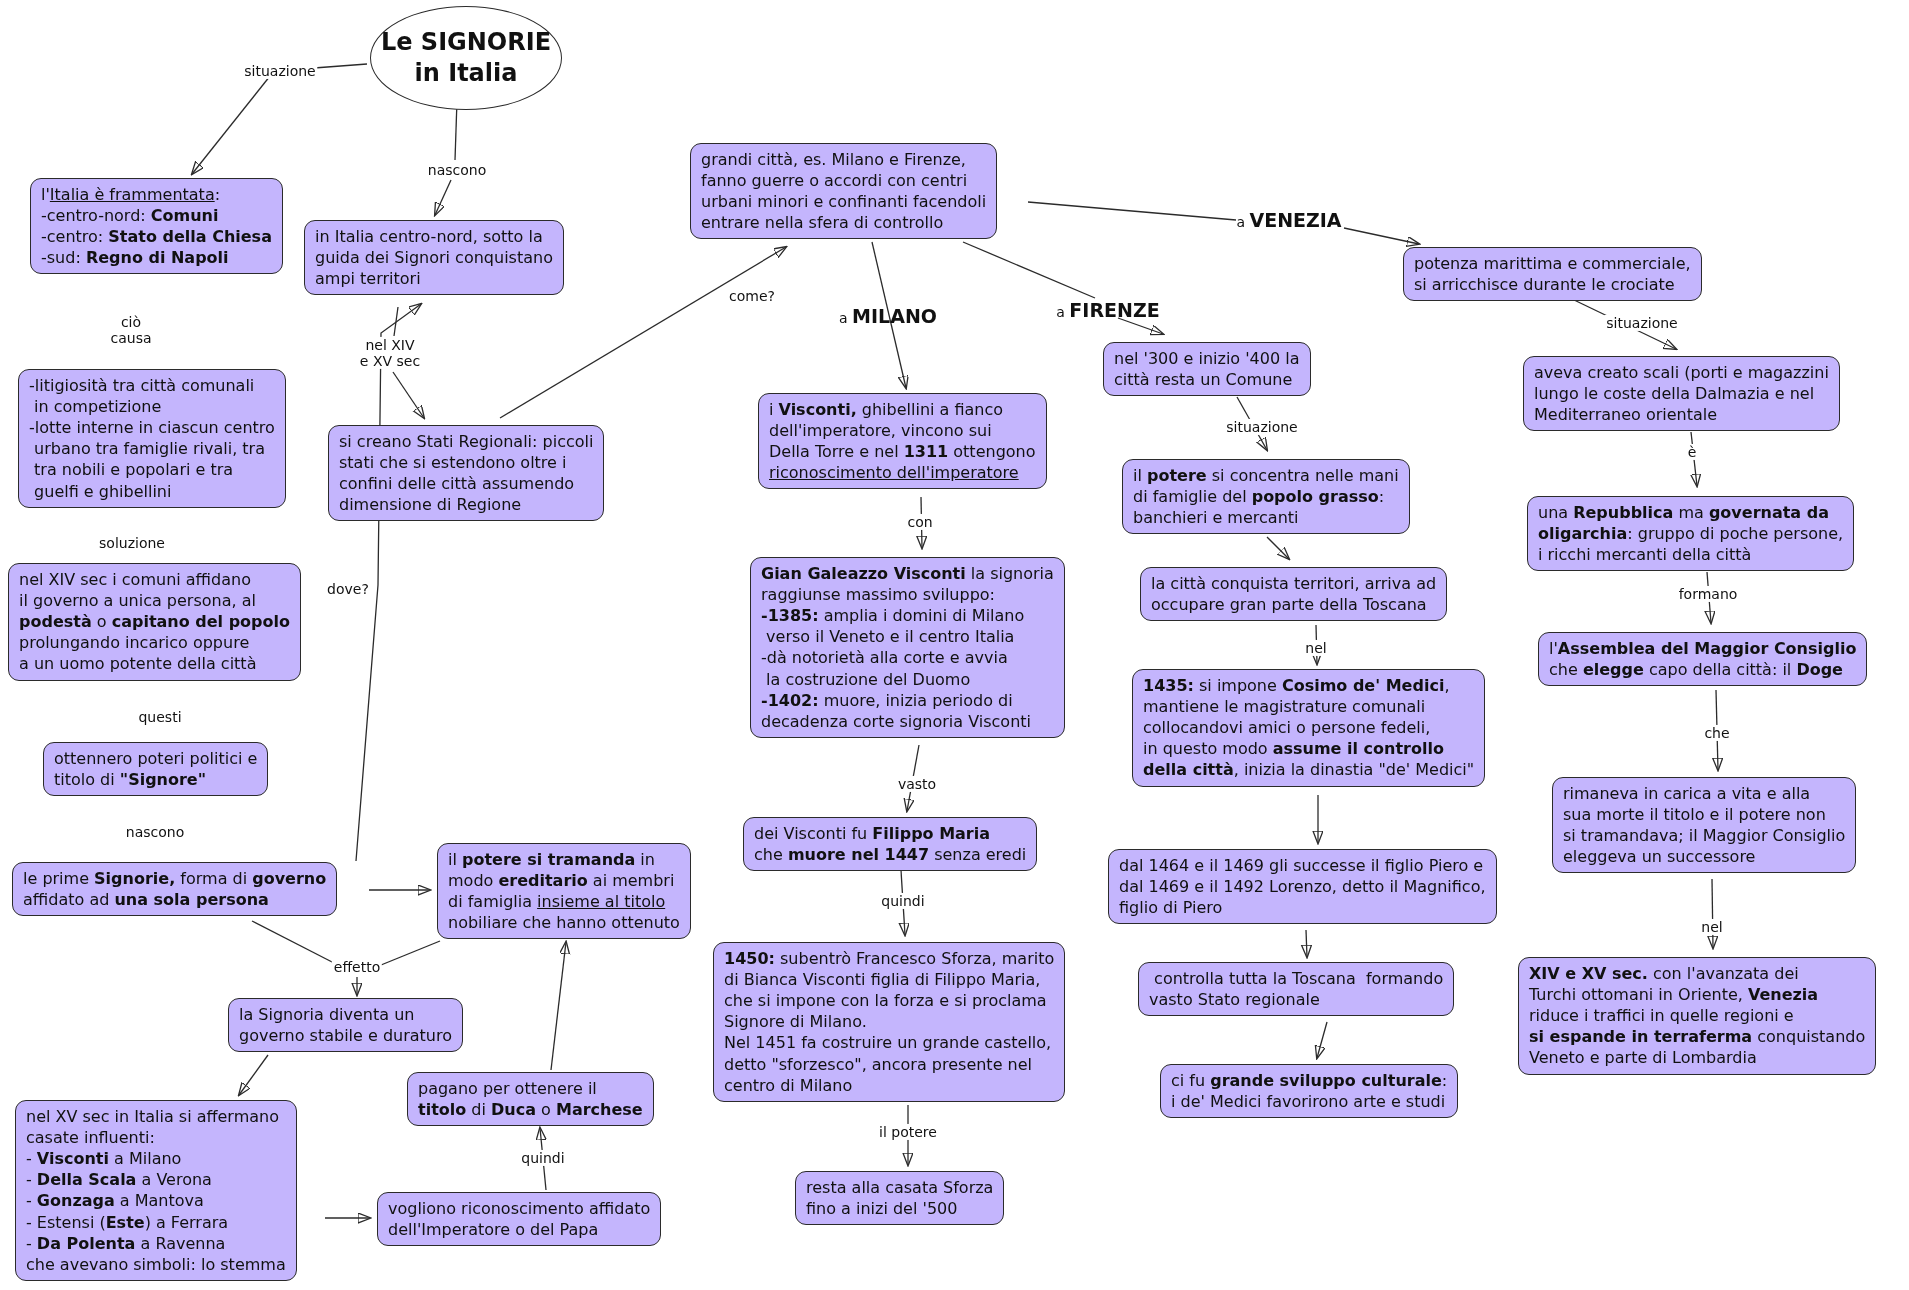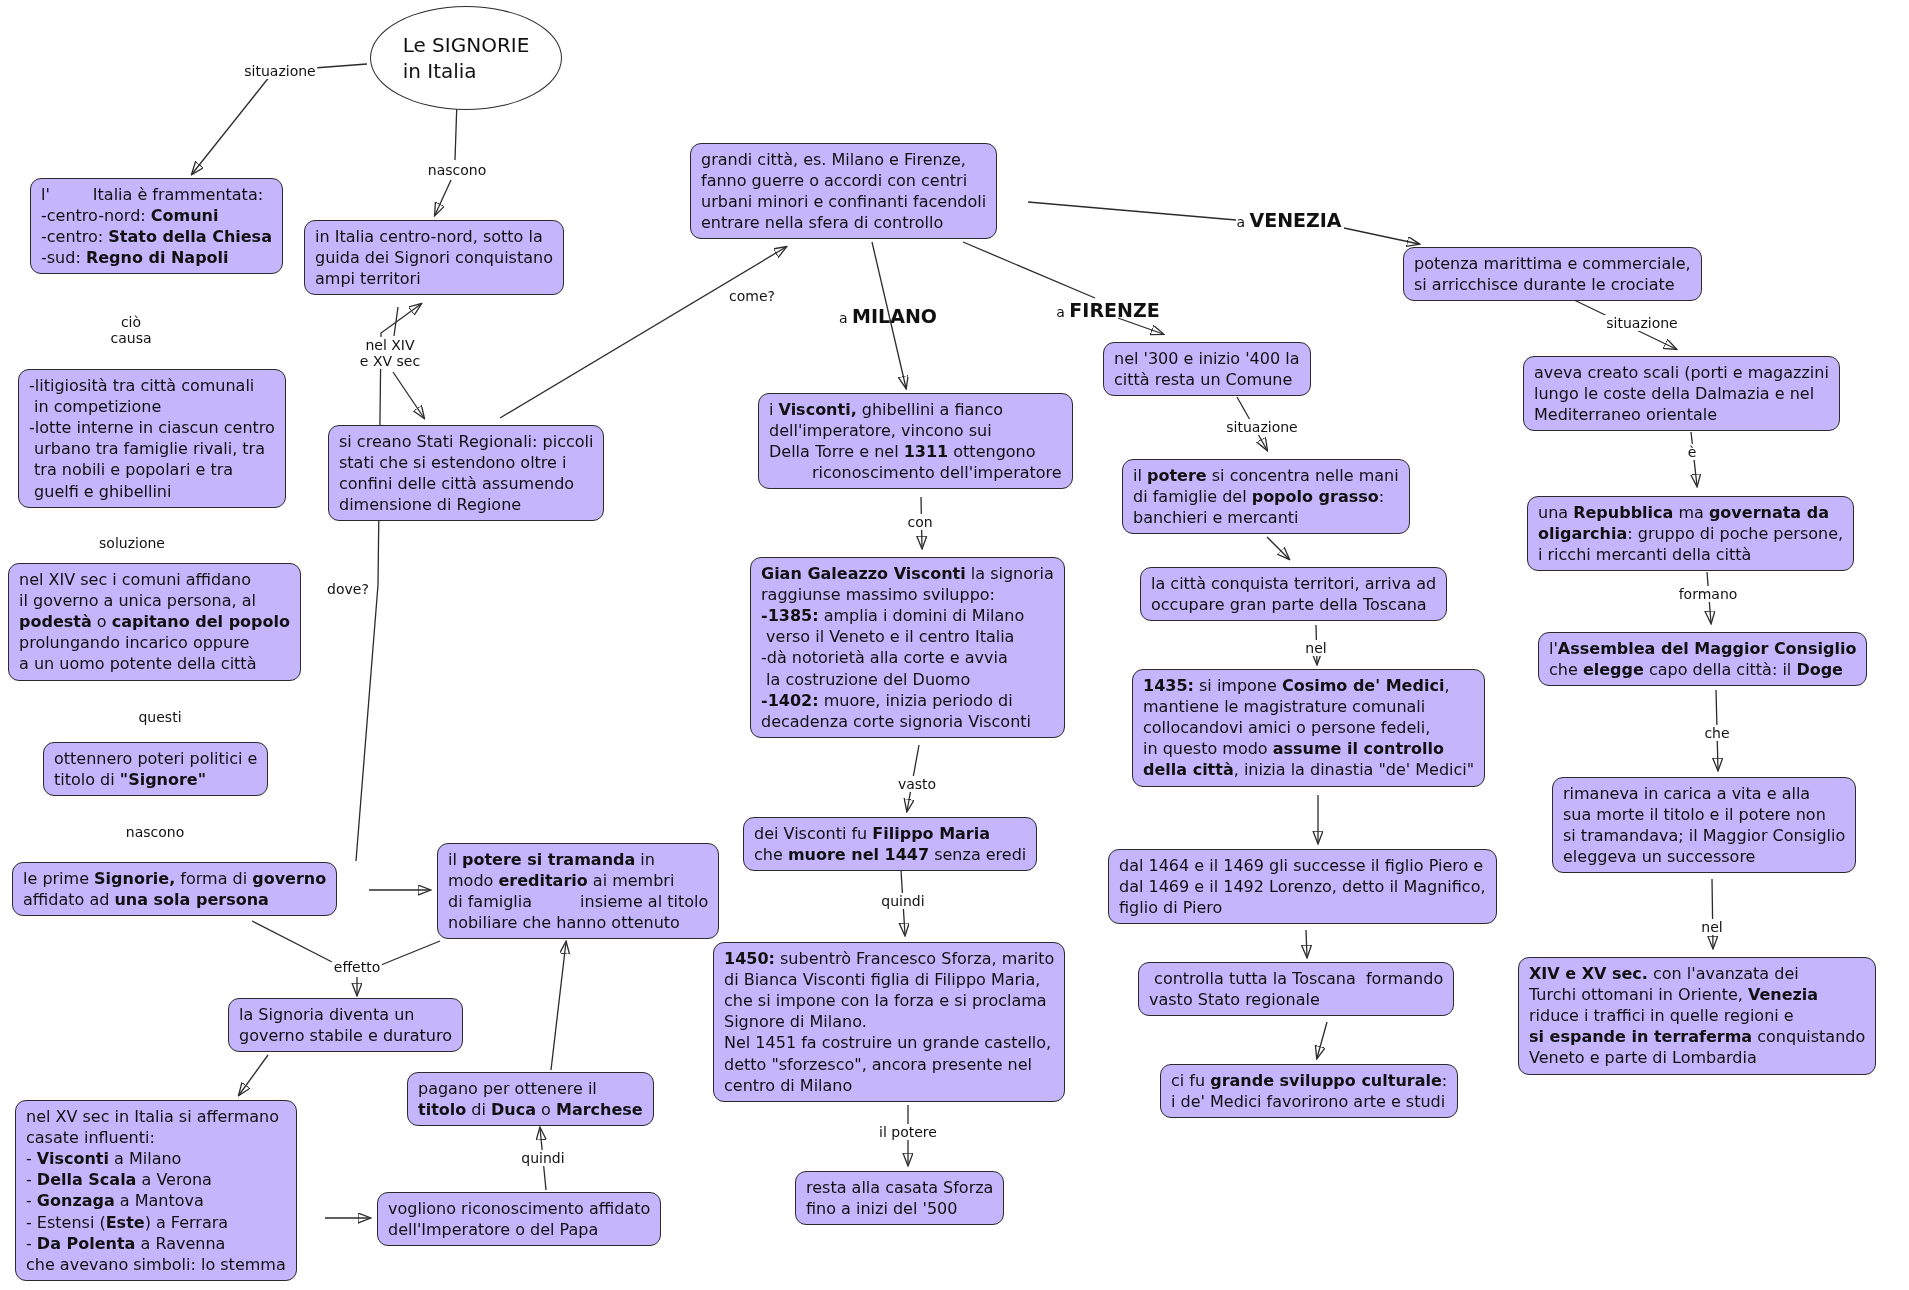--- a/index.html
+++ b/index.html
@@ -1,25 +1,25 @@
 <!DOCTYPE html>
 <html><head>
 <meta charset="utf-8">
 <style>
   html,body{margin:0;padding:0;background:#ffffff;}
   body{position:relative;width:1909px;height:1290px;overflow:hidden;
        font-family:"DejaVu Sans","Liberation Sans",sans-serif;color:#111;}
   .node{position:absolute;background:#c4b5fd;border:1.5px solid #2b2b2b;border-radius:11px;
         padding:5px 10px;font-size:16px;line-height:1.32;white-space:pre;z-index:3;}
   .node .b{font-weight:bold;}
-  .node .u{margin-left:43px;}
+  .node .u{text-decoration:underline;}
   #title-ellipse{position:absolute;left:370px;top:6px;width:190px;height:102px;
         border:1.6px solid #2b2b2b;border-radius:50%;background:#fff;display:flex;
-        align-items:center;justify-content:center;text-align:left;font-weight:normal;
-        font-size:20px;line-height:1.3;white-space:pre;z-index:3;}
+        align-items:center;justify-content:center;text-align:center;font-weight:bold;
+        font-size:24px;line-height:1.3;white-space:pre;z-index:3;}
   .edge-label{position:absolute;transform:translate(-50%,-50%);font-size:14px;line-height:1.15;
         background:#fff;padding:0 2px;text-align:center;white-space:pre;z-index:2;color:#111;}
   .city-label{position:absolute;transform:translate(-50%,-50%);font-size:14px;z-index:2;
         background:transparent;white-space:pre;}
   .city-label .b{font-weight:bold;font-size:19px;}
   #wires{position:absolute;left:0;top:0;z-index:1;}
   #wires path{stroke:#2b2b2b;stroke-width:1.3;fill:none;}
 </style>
 </head>
 <body>

